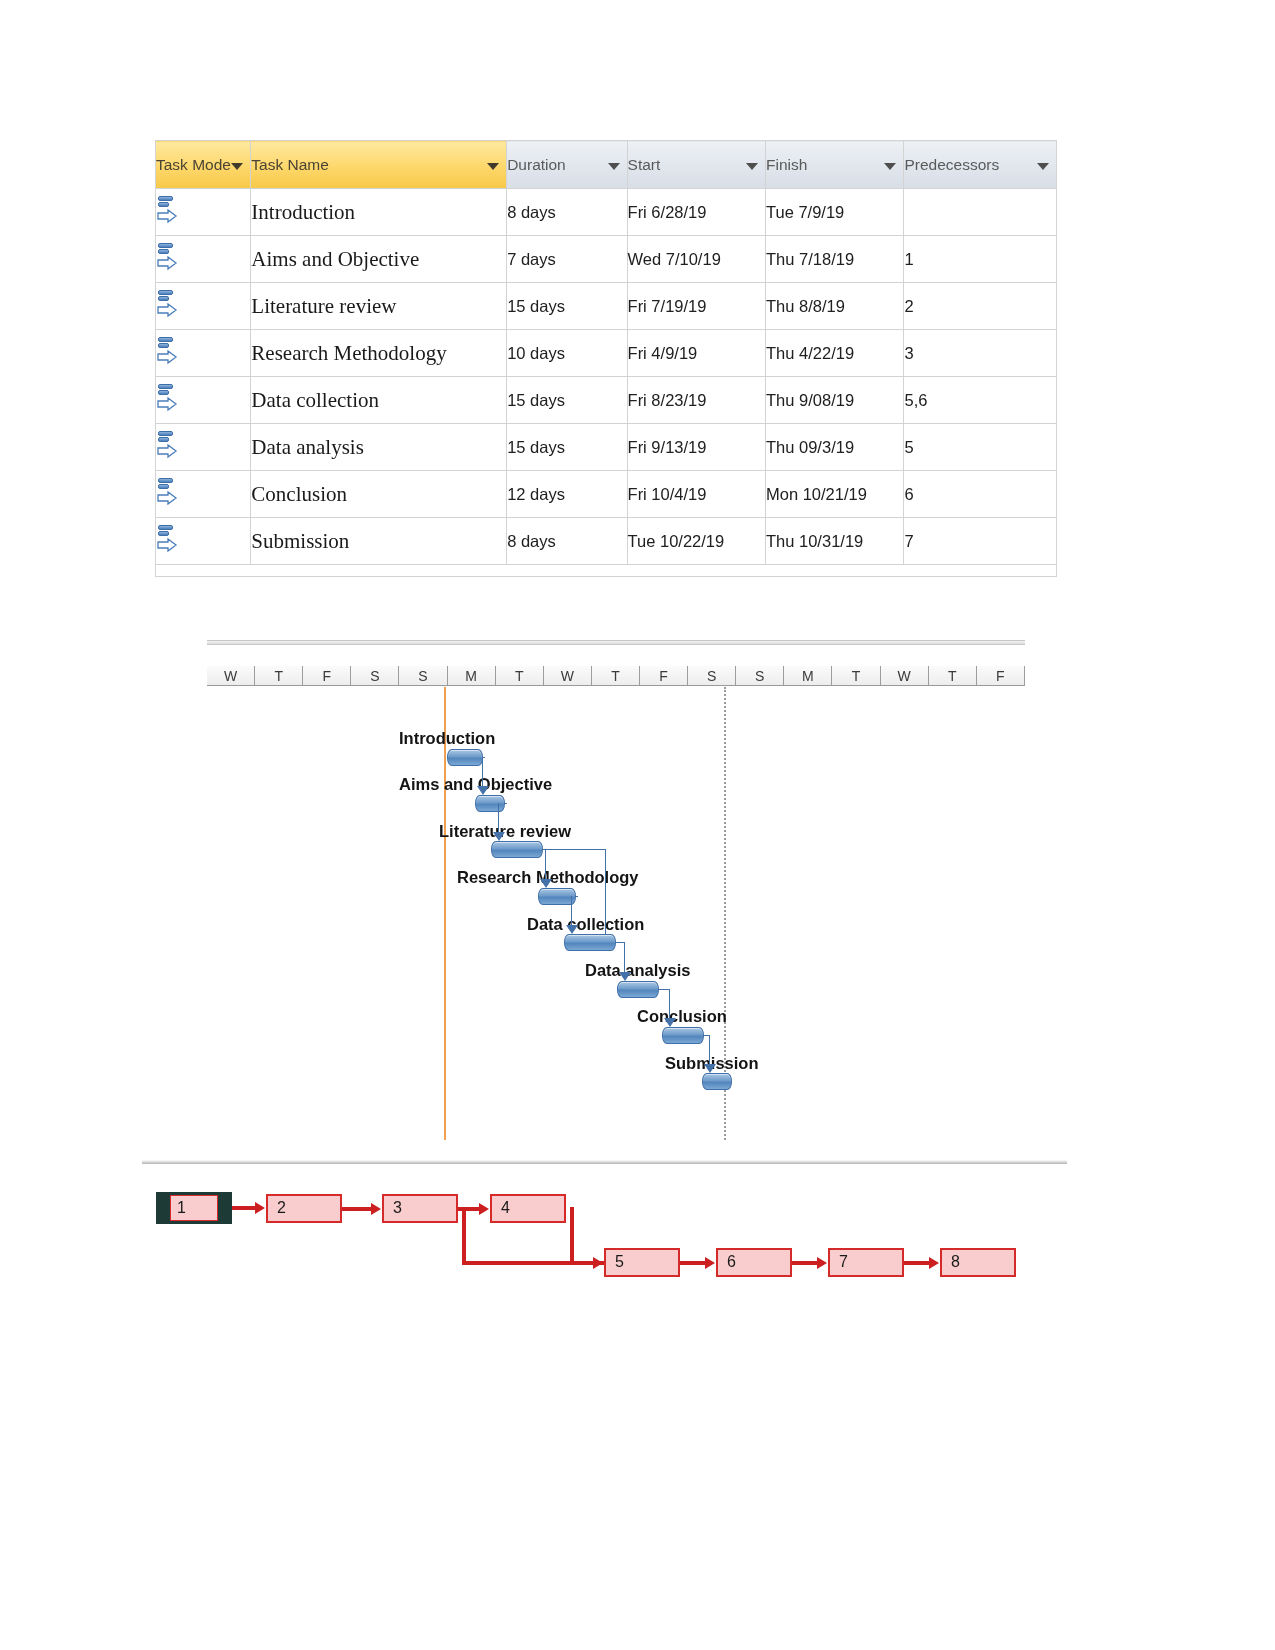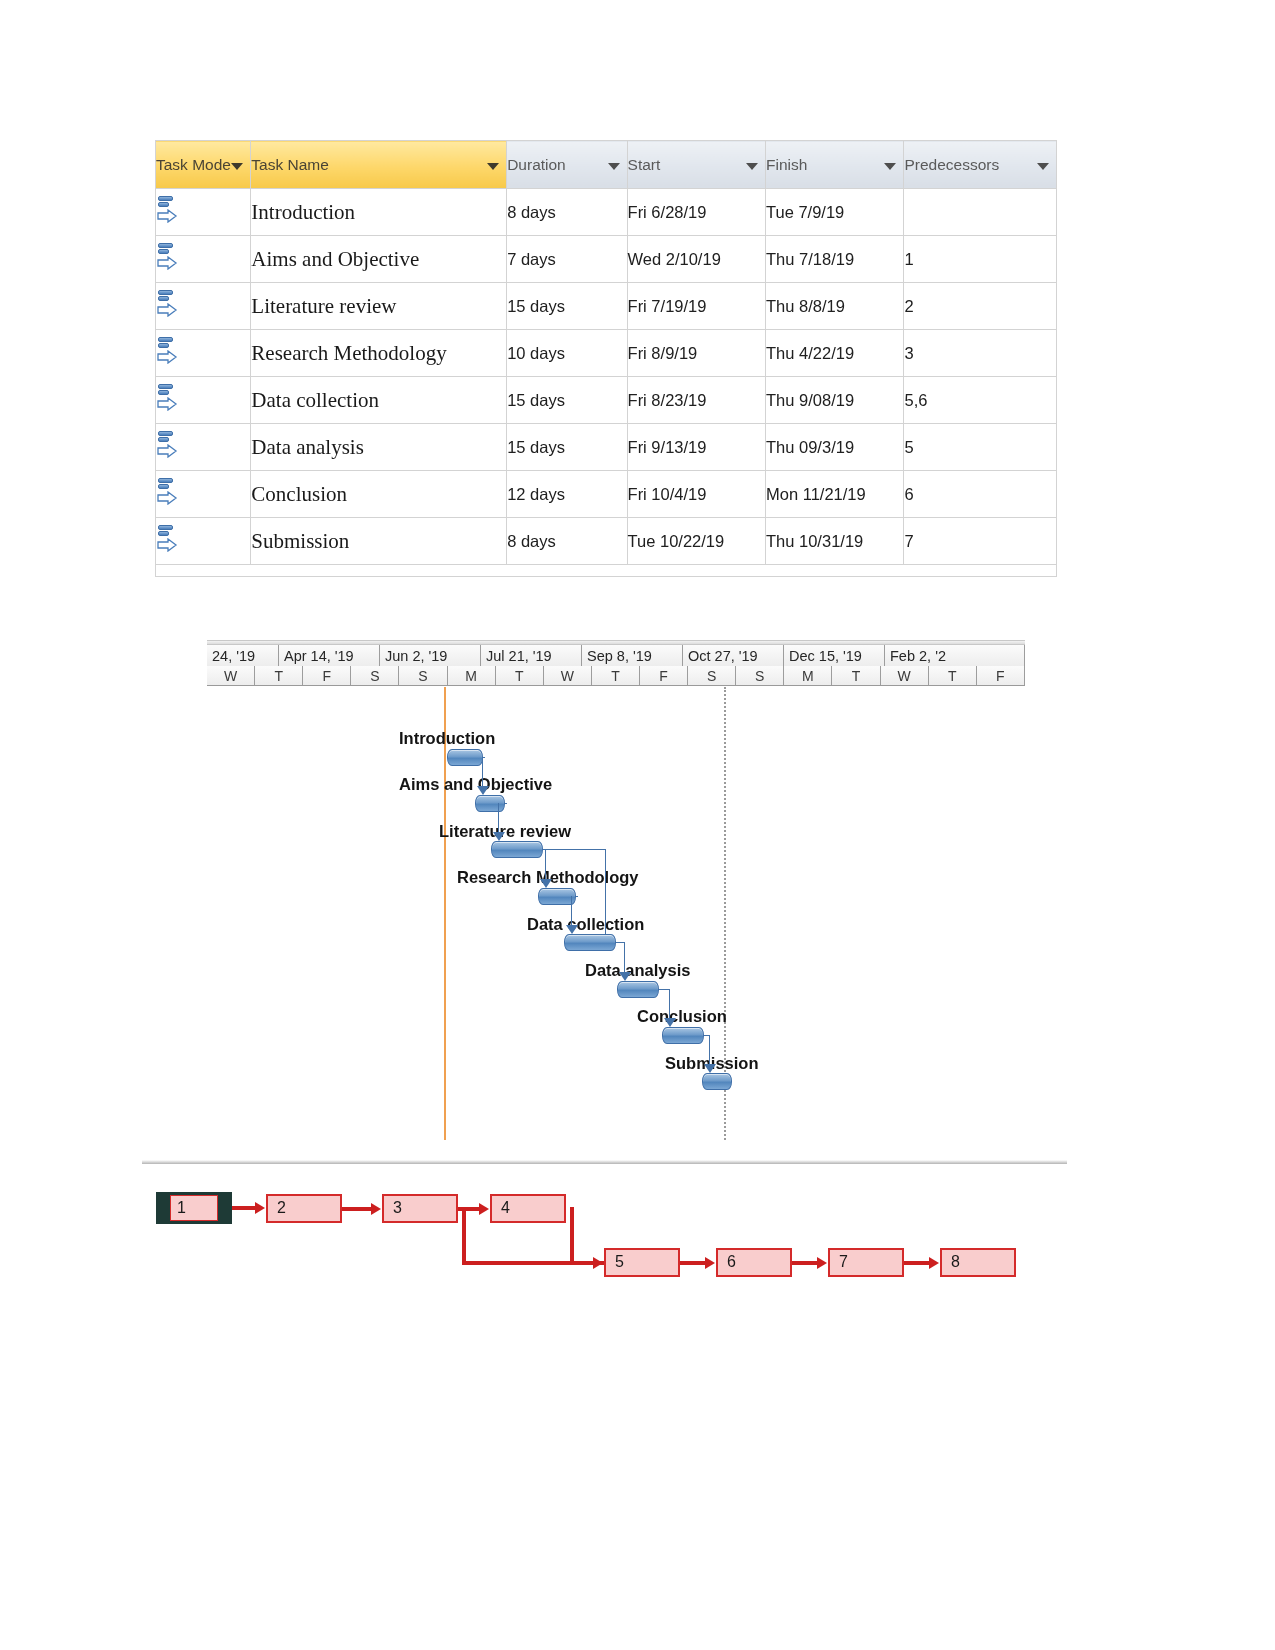--- a/index.html
+++ b/index.html
@@ -259,21 +259,21 @@
   <span class="mode-icon">
     <span class="bar1"></span><span class="bar2"></span>
     <span class="arw">
       <svg width="22" height="14" viewBox="0 0 22 14">
         <path d="M1 4 L11 4 L11 1 L19 7 L11 13 L11 10 L1 10 Z" fill="#ffffff" stroke="#4a7ebb" stroke-width="1.3"></path>
       </svg>
     </span>
   </span></td>
           <td class="cell cell-name">Aims and Objective</td>
           <td class="cell">7 days</td>
-          <td class="cell">Wed 2/10/19</td>
+          <td class="cell">Wed 7/10/19</td>
           <td class="cell">Thu 7/18/19</td>
           <td class="cell">1</td>
         </tr>
         <tr>
           <td class="cell cell-mode">
   <span class="mode-icon">
     <span class="bar1"></span><span class="bar2"></span>
     <span class="arw">
       <svg width="22" height="14" viewBox="0 0 22 14">
         <path d="M1 4 L11 4 L11 1 L19 7 L11 13 L11 10 L1 10 Z" fill="#ffffff" stroke="#4a7ebb" stroke-width="1.3"></path>
@@ -291,21 +291,21 @@
   <span class="mode-icon">
     <span class="bar1"></span><span class="bar2"></span>
     <span class="arw">
       <svg width="22" height="14" viewBox="0 0 22 14">
         <path d="M1 4 L11 4 L11 1 L19 7 L11 13 L11 10 L1 10 Z" fill="#ffffff" stroke="#4a7ebb" stroke-width="1.3"></path>
       </svg>
     </span>
   </span></td>
           <td class="cell cell-name">Research Methodology</td>
           <td class="cell">10 days</td>
-          <td class="cell">Fri 8/9/19</td>
+          <td class="cell">Fri 4/9/19</td>
           <td class="cell">Thu 4/22/19</td>
           <td class="cell">3</td>
         </tr>
         <tr>
           <td class="cell cell-mode">
   <span class="mode-icon">
     <span class="bar1"></span><span class="bar2"></span>
     <span class="arw">
       <svg width="22" height="14" viewBox="0 0 22 14">
         <path d="M1 4 L11 4 L11 1 L19 7 L11 13 L11 10 L1 10 Z" fill="#ffffff" stroke="#4a7ebb" stroke-width="1.3"></path>
@@ -340,21 +340,21 @@
     <span class="bar1"></span><span class="bar2"></span>
     <span class="arw">
       <svg width="22" height="14" viewBox="0 0 22 14">
         <path d="M1 4 L11 4 L11 1 L19 7 L11 13 L11 10 L1 10 Z" fill="#ffffff" stroke="#4a7ebb" stroke-width="1.3"></path>
       </svg>
     </span>
   </span></td>
           <td class="cell cell-name">Conclusion</td>
           <td class="cell">12 days</td>
           <td class="cell">Fri 10/4/19</td>
-          <td class="cell">Mon 11/21/19</td>
+          <td class="cell">Mon 10/21/19</td>
           <td class="cell">6</td>
         </tr>
         <tr>
           <td class="cell cell-mode">
   <span class="mode-icon">
     <span class="bar1"></span><span class="bar2"></span>
     <span class="arw">
       <svg width="22" height="14" viewBox="0 0 22 14">
         <path d="M1 4 L11 4 L11 1 L19 7 L11 13 L11 10 L1 10 Z" fill="#ffffff" stroke="#4a7ebb" stroke-width="1.3"></path>
       </svg>
@@ -368,30 +368,20 @@
         </tr>
         <tr class="spacer-row">
           <td colspan="6"></td>
         </tr>
       </tbody>
   </table>
 </div>
 
 <div id="gantt-wrap">
   <div class="tl-top-border"></div>
-  <div class="tl-row" id="tl-months">
-      <div class="tl-cell" style="width: 72px;">24, '19</div>
-      <div class="tl-cell" style="width: 101px;">Apr 14, '19</div>
-      <div class="tl-cell" style="width: 101px;">Jun 2, '19</div>
-      <div class="tl-cell" style="width: 101px;">Jul 21, '19</div>
-      <div class="tl-cell" style="width: 101px;">Sep 8, '19</div>
-      <div class="tl-cell" style="width: 101px;">Oct 27, '19</div>
-      <div class="tl-cell" style="width: 101px;">Dec 15, '19</div>
-      <div class="tl-cell" style="width: 140px;">Feb 2, '2</div>
-    </div>
   <div class="tl-row" id="tl-days">
       <div class="tl-cell" style="width: 48.1176px;">W</div>
       <div class="tl-cell" style="width: 48.1176px;">T</div>
       <div class="tl-cell" style="width: 48.1176px;">F</div>
       <div class="tl-cell" style="width: 48.1176px;">S</div>
       <div class="tl-cell" style="width: 48.1176px;">S</div>
       <div class="tl-cell" style="width: 48.1176px;">M</div>
       <div class="tl-cell" style="width: 48.1176px;">T</div>
       <div class="tl-cell" style="width: 48.1176px;">W</div>
       <div class="tl-cell" style="width: 48.1176px;">T</div>

